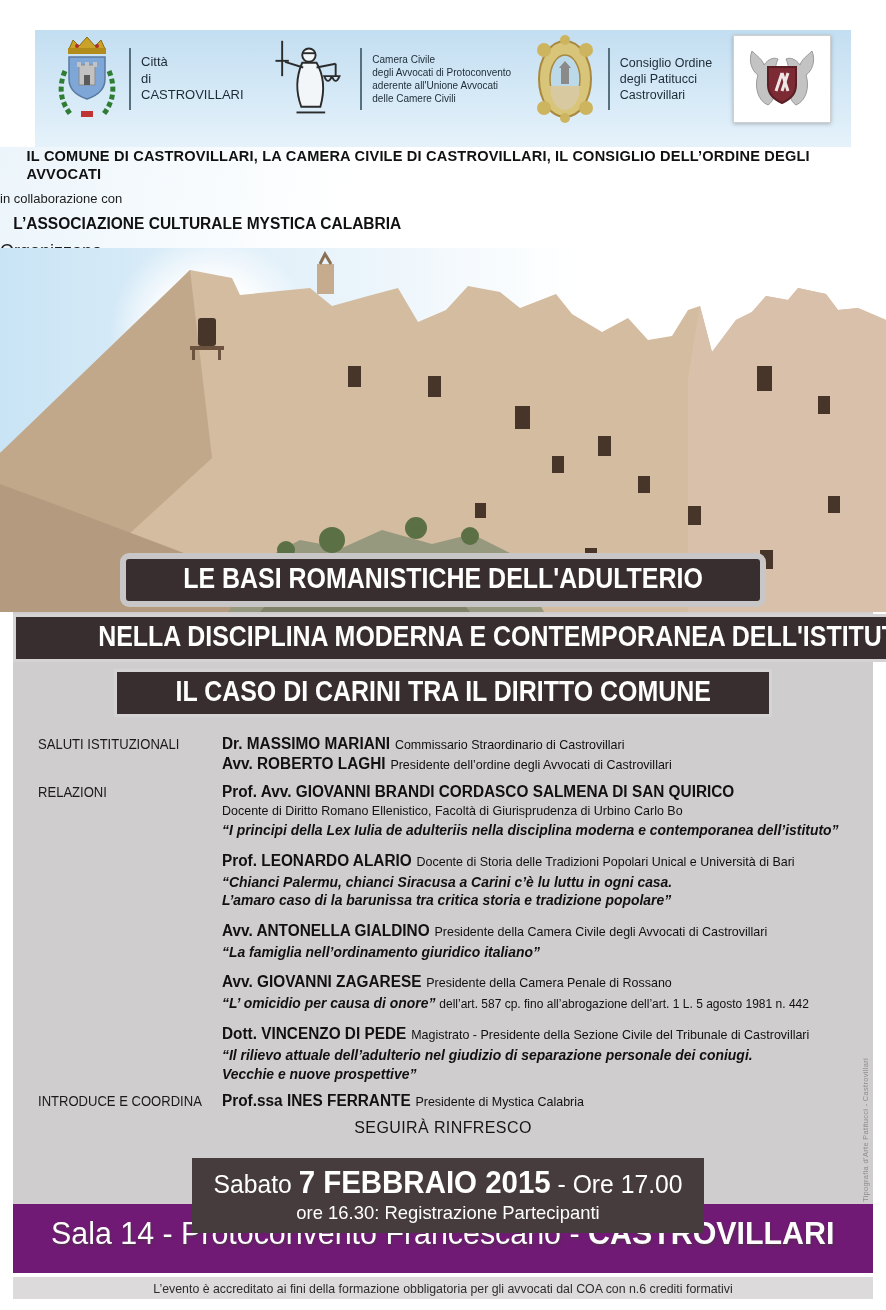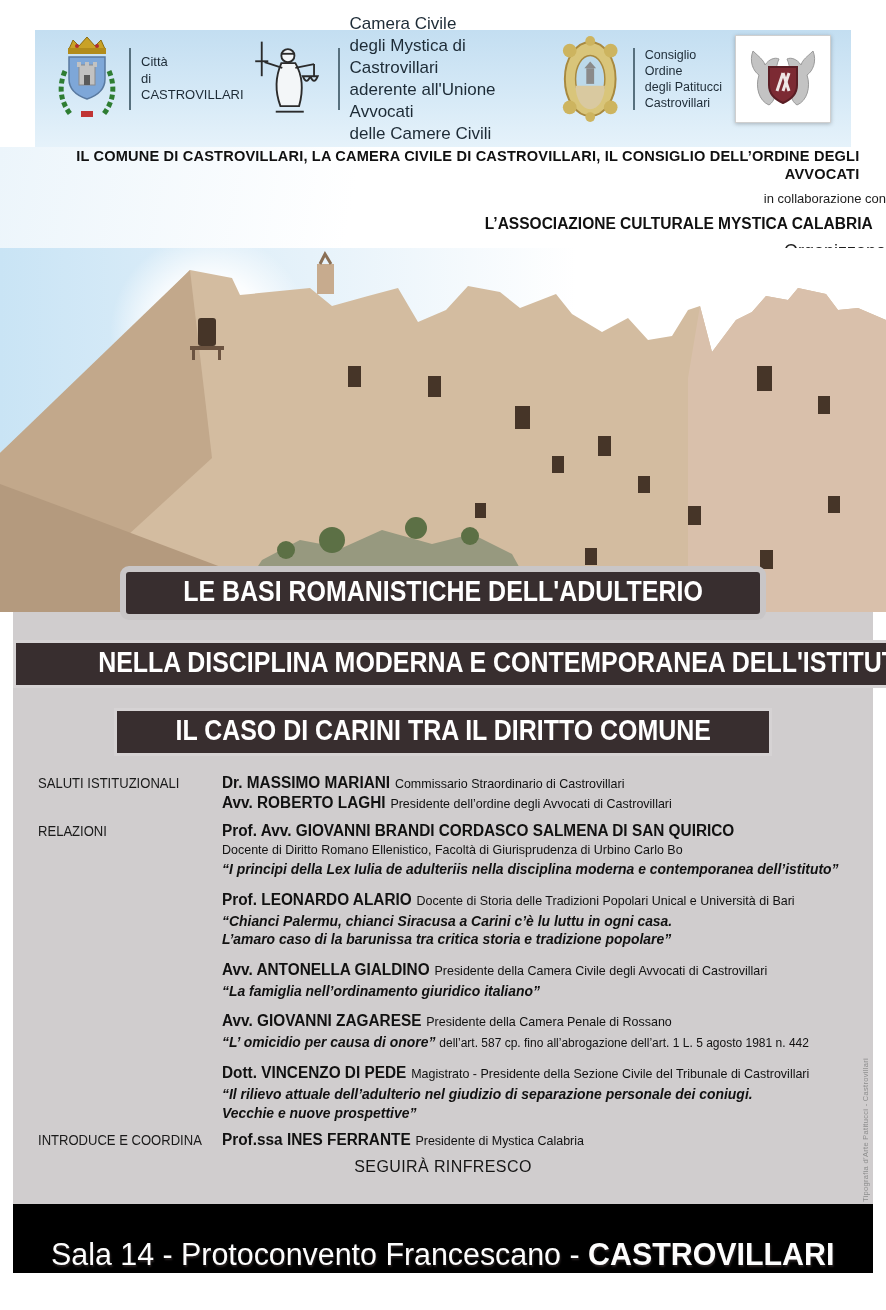--- a/index.html
+++ b/index.html
@@ -8,44 +8,44 @@
 
   
   .header-band{position:absolute;top:30px;left:35px;right:35px;height:128px;
     background:linear-gradient(180deg,#c3def1 0%,#d7eaf7 55%,#e9f4fb 100%);}
   .band-inner{display:flex;align-items:center;justify-content:space-between;height:98px;padding:0 20px;}
   .band-rule{position:absolute;left:20px;right:20px;bottom:5px;height:3px;background:#161616;}
   .logo-group{display:flex;align-items:center;gap:10px;}
   .vdiv{width:2px;height:62px;background:#57707e;}
   .logo-lines{line-height:1.3;color:#1d2b36;}
   .lines-comune{font-size:13px;}
-  .lines-camera{font-size:17px;}
+  .lines-camera{font-size:10px;}
   .lines-consiglio{font-size:12.5px;}
   .logo-lines span{display:block;}
   .mystica-box{width:96px;height:86px;background:#fff;border:1px solid #cfcfcf;
     box-shadow:0 1px 4px rgba(0,0,0,.25);display:flex;align-items:center;justify-content:center;}
 
   
-  .org-block{position:absolute;top:147px;left:0;right:0;text-align:right;
+  .org-block{position:absolute;top:147px;left:0;right:0;text-align:left;
     background:linear-gradient(100deg,#ecf5fb 0%,#ffffff 40%);padding-bottom:4px;}
   .org1{font-size:15.5px;font-weight:700;transform:scaleX(.94);letter-spacing:.2px;}
   .org2{font-size:13px;margin-top:8px;color:#1c1c1c;}
   .org3{font-size:16px;font-weight:700;margin-top:9px;transform:scaleX(.97);}
   .org4{font-size:18px;margin-top:8px;color:#1c1c1c;}
 
   
   .photo{position:absolute;top:248px;left:0;width:886px;height:364px;}
   .photo svg{display:block;}
 
   
   .panel{position:absolute;top:612px;left:13px;right:13px;height:592px;background:#d0cdce;}
 
   .barrow{text-align:center;line-height:0;}
   .bar{display:inline-block;background:#382e2f;color:#fff;font-weight:700;white-space:nowrap;
-       border:3px solid #d6d3d4;padding:5px 15px 8px;margin-bottom:7px;line-height:1;margin-top:13px;}
+       border:3px solid #d6d3d4;padding:5px 15px 8px;margin-bottom:7px;line-height:1;}
   .bar .t{display:inline-block;transform:scaleX(.86);transform-origin:center;font-size:29px;}
   .bar-first{border:6px solid #c9c6c7;border-radius:9px;}
   .bars{position:relative;margin-top:-59px;z-index:3;}
 
   
   .program{padding:10px 0 0;}
   .prow{display:flex;padding-left:25px;margin-bottom:8px;}
   .plabel{flex:0 0 184px;font-size:14.5px;color:#1a1a1a;transform:scaleX(.9);
           transform-origin:left top;padding-top:2px;}
   .pcontent{flex:1;transform:scaleX(.96);transform-origin:left top;}
@@ -57,22 +57,22 @@
   .equote{font-size:14.5px;font-weight:700;font-style:italic;line-height:1.28;margin-top:2px;}
   .esuffix{font-weight:400;font-style:normal;font-size:12.5px;margin-left:4px;}
   .rinfresco{text-align:center;font-size:16px;margin-top:3px;letter-spacing:.4px;color:#161616;}
 
   
   .datebox{position:absolute;top:1158px;left:192px;width:512px;background:#473c3d;color:#fff;
            text-align:center;padding:7px 0 9px;z-index:5;box-sizing:border-box;}
   .dl1{font-size:26px;line-height:1.15;transform:scaleX(.95);white-space:nowrap;}
   .dl1 .big{font-size:31px;font-weight:700;}
   .dl2{font-size:19px;margin-top:1px;transform:scaleX(.97);}
-  .venue-bar{position:absolute;top:1204px;left:13px;right:13px;height:69px;background:#000000;
-             color:#fdfdfd;display:flex;align-items:flex-end;justify-content:center;
+  .venue-bar{position:absolute;top:1204px;left:13px;right:13px;height:69px;background:#701a75;
+             color:#fdfdfd;display:flex;align-items:flex-start;justify-content:center;
              padding-top:12px;box-sizing:border-box;white-space:nowrap;z-index:1;}
   .venue-bar .t{font-size:31px;transform:scaleX(.98);text-shadow:1px 2px 2px rgba(70,58,58,.6);}
   .venue-city{font-weight:700;}
   .accred-bar{position:absolute;top:1277px;left:13px;right:13px;height:22px;background:#dcdadb;
               display:flex;align-items:center;justify-content:center;}
   .accred-bar .t{font-size:13px;color:#2d2d2d;transform:scaleX(.95);white-space:nowrap;}
   .credits{position:absolute;top:1070px;right:16px;height:132px;writing-mode:vertical-rl;
            transform:rotate(180deg);font-size:7.5px;color:#8e8e8e;letter-spacing:.3px;white-space:nowrap;}
 </style>
 </head>
@@ -118,21 +118,21 @@
             <path d="M41,33 L22,27"></path>
             <path d="M55,33 L75,29"></path>
             <line x1="75" y1="29" x2="75" y2="42"></line>
             <path d="M66,42 h8 M63,42 q4,10 8,0 z M71,42 h8 M71,42 q4,10 8,0 z"></path>
             <line x1="34" y1="80" x2="64" y2="80"></line>
           </g>
         </svg>
         <div class="vdiv"></div>
         <div class="logo-lines lines-camera">
           <span>Camera Civile</span>
-          <span>degli Mystica di Castrovillari</span>
+          <span>degli Avvocati di Protoconvento</span>
           <span>aderente all'Unione Avvocati</span>
           <span>delle Camere Civili</span>
         </div>
       </div>
 
       <div class="logo-group">
         <svg width="66" height="90" viewBox="0 0 66 90">
           <ellipse cx="33" cy="45" rx="26" ry="38" fill="#d9c57a" stroke="#a8893f" stroke-width="2"></ellipse>
           <circle cx="12" cy="16" r="7" fill="#cdb45f"></circle>
             <circle cx="54" cy="16" r="7" fill="#cdb45f"></circle>
@@ -298,23 +298,32 @@
           <div class="entry">
             <span class="ename">Prof.ssa INES FERRANTE</span><span class="erole">Presidente di Mystica Calabria</span>
           </div>
         </div>
       </div>
 
       <div class="rinfresco">SEGUIRÀ RINFRESCO</div>
     </div>
   </div>
 
+  <div class="datebox">
+    <div class="dl1">
+      <span>Sabato </span><span class="big">7 FEBBRAIO 2015</span><span> - Ore 17.00</span>
+    </div>
+    <div class="dl2">ore 16.30: Registrazione Partecipanti</div>
+  </div>
 
   <div class="venue-bar">
     <div class="t">
       <span>Sala 14  - Protoconvento Francescano - </span><span class="venue-city">CASTROVILLARI</span>
     </div>
   </div>
 
+  <div class="accred-bar">
+    <div class="t">L’evento è accreditato ai fini della formazione obbligatoria per gli avvocati dal COA con n.6 crediti formativi</div>
+  </div>
 
   <div class="credits">Tipografia d’Arte Patitucci - Castrovillari</div>
 
 </div>
 
 </body></html>

